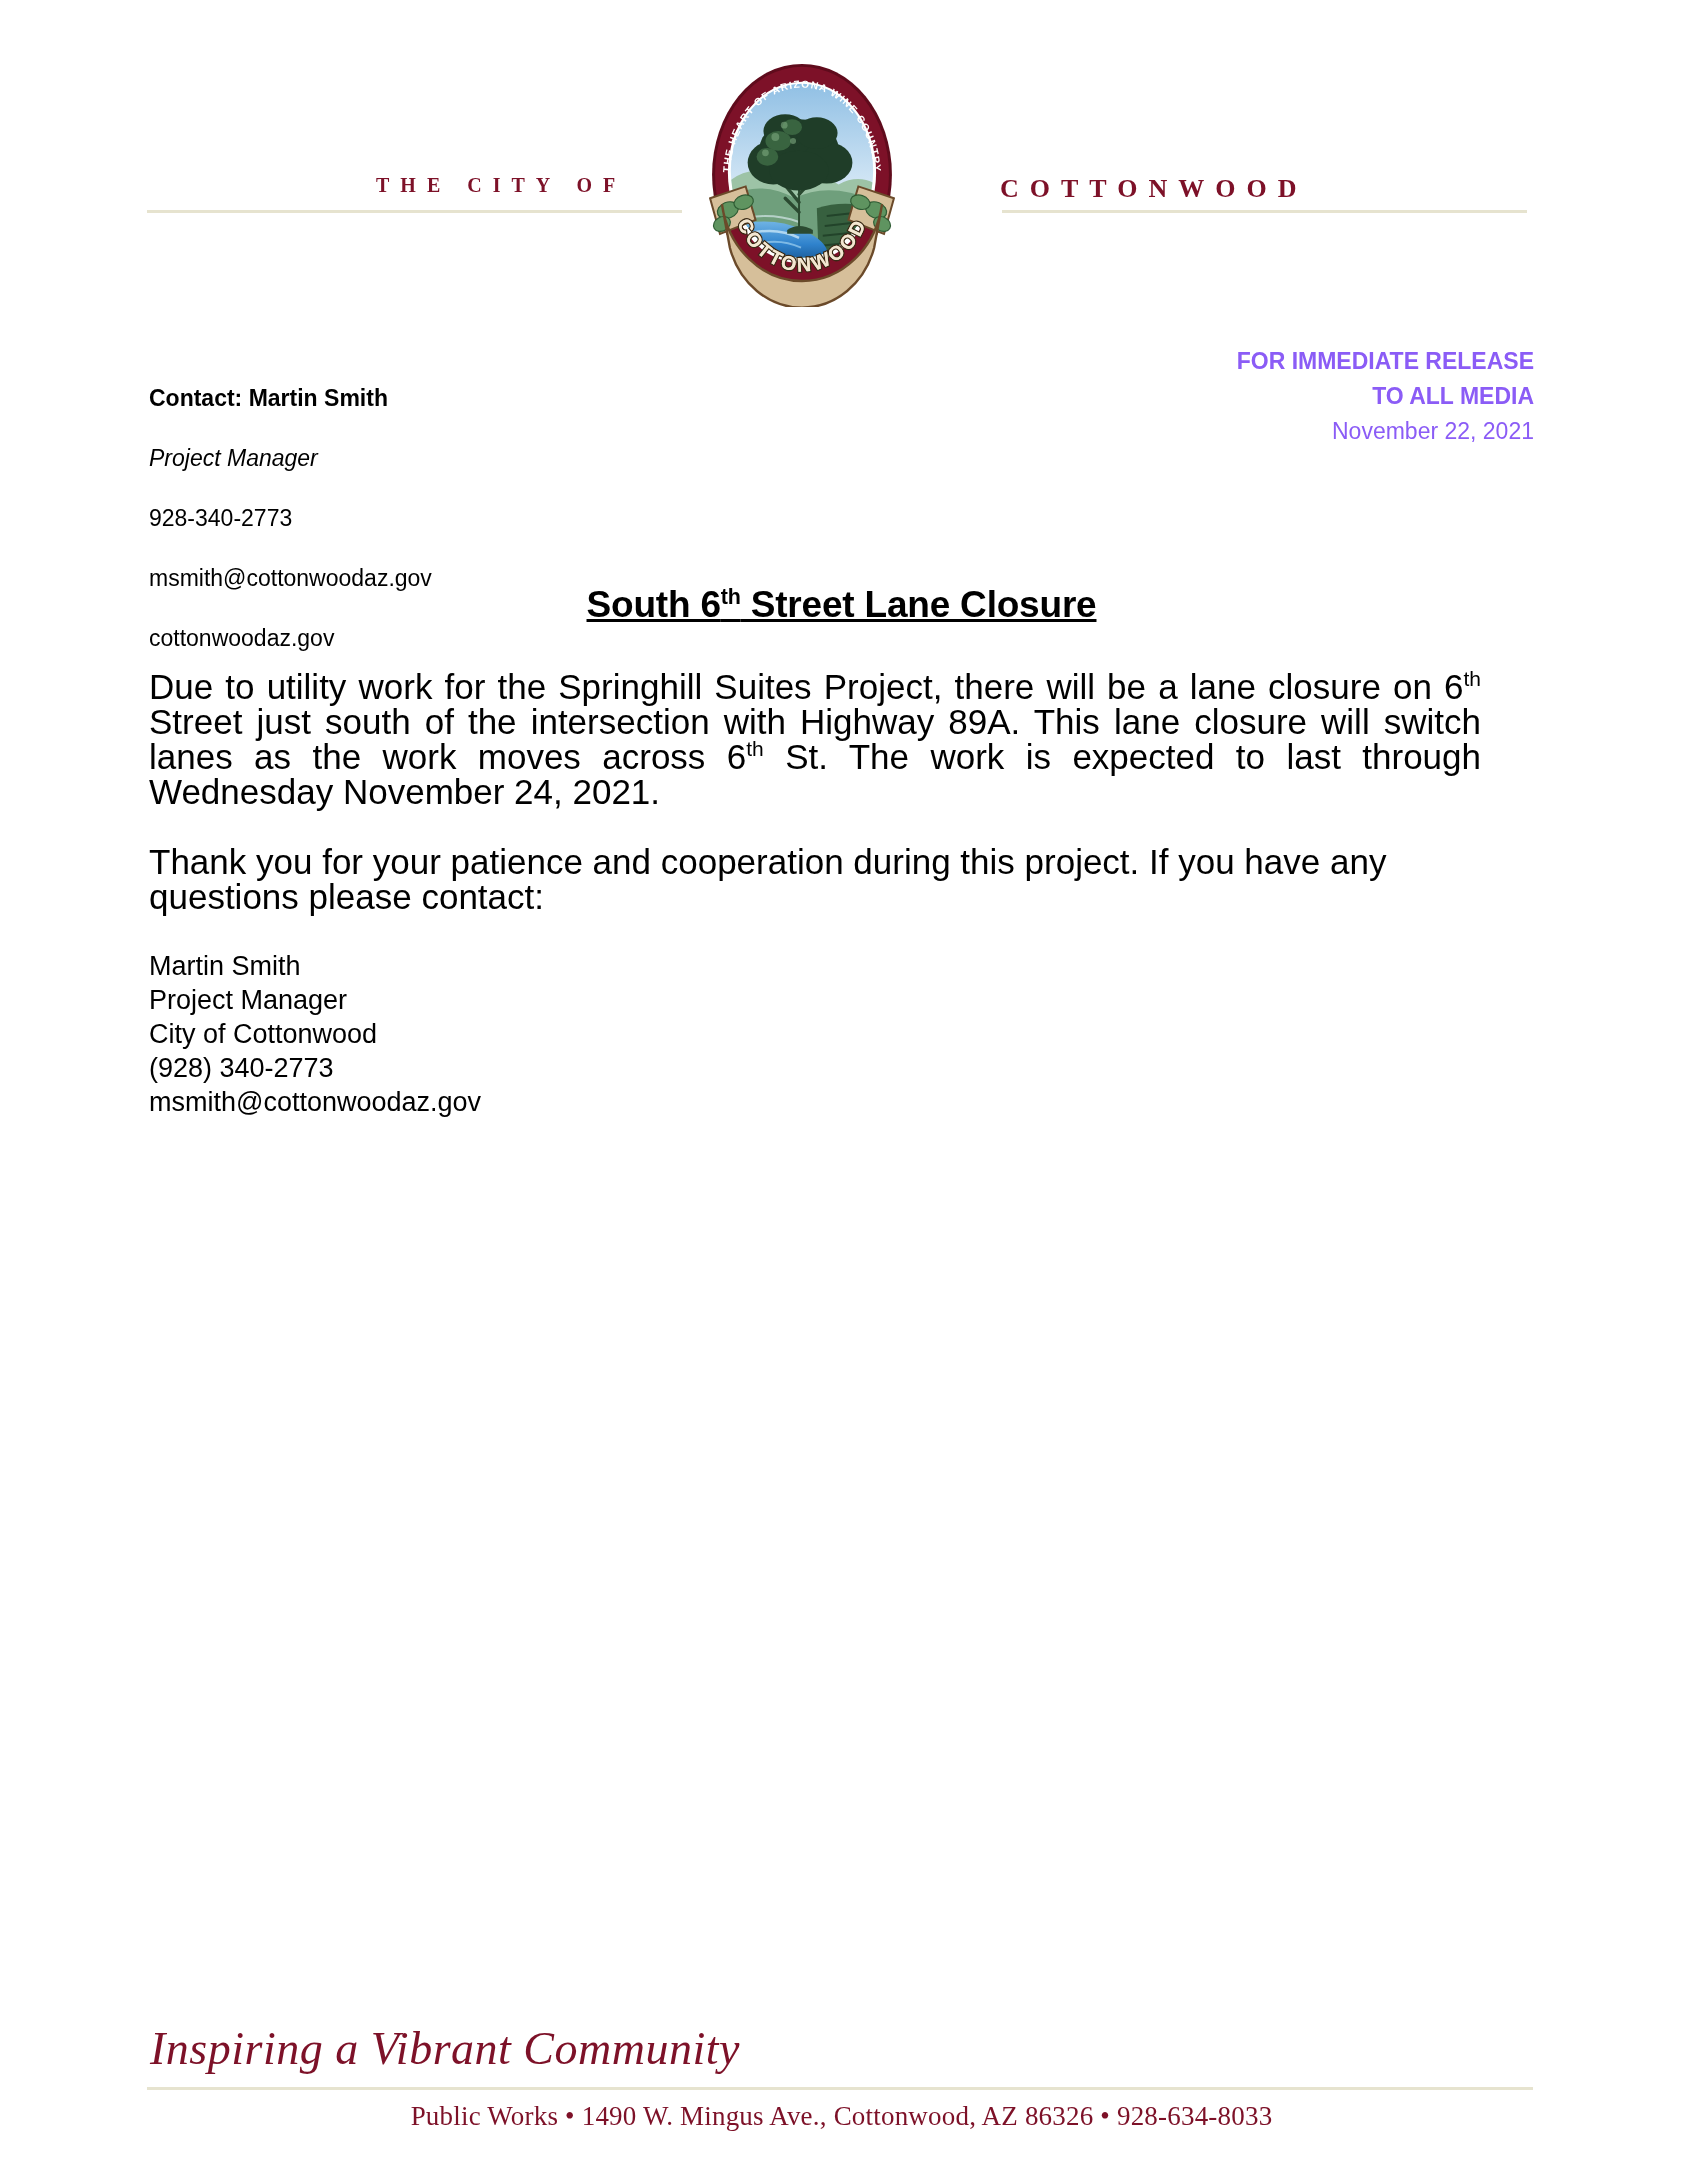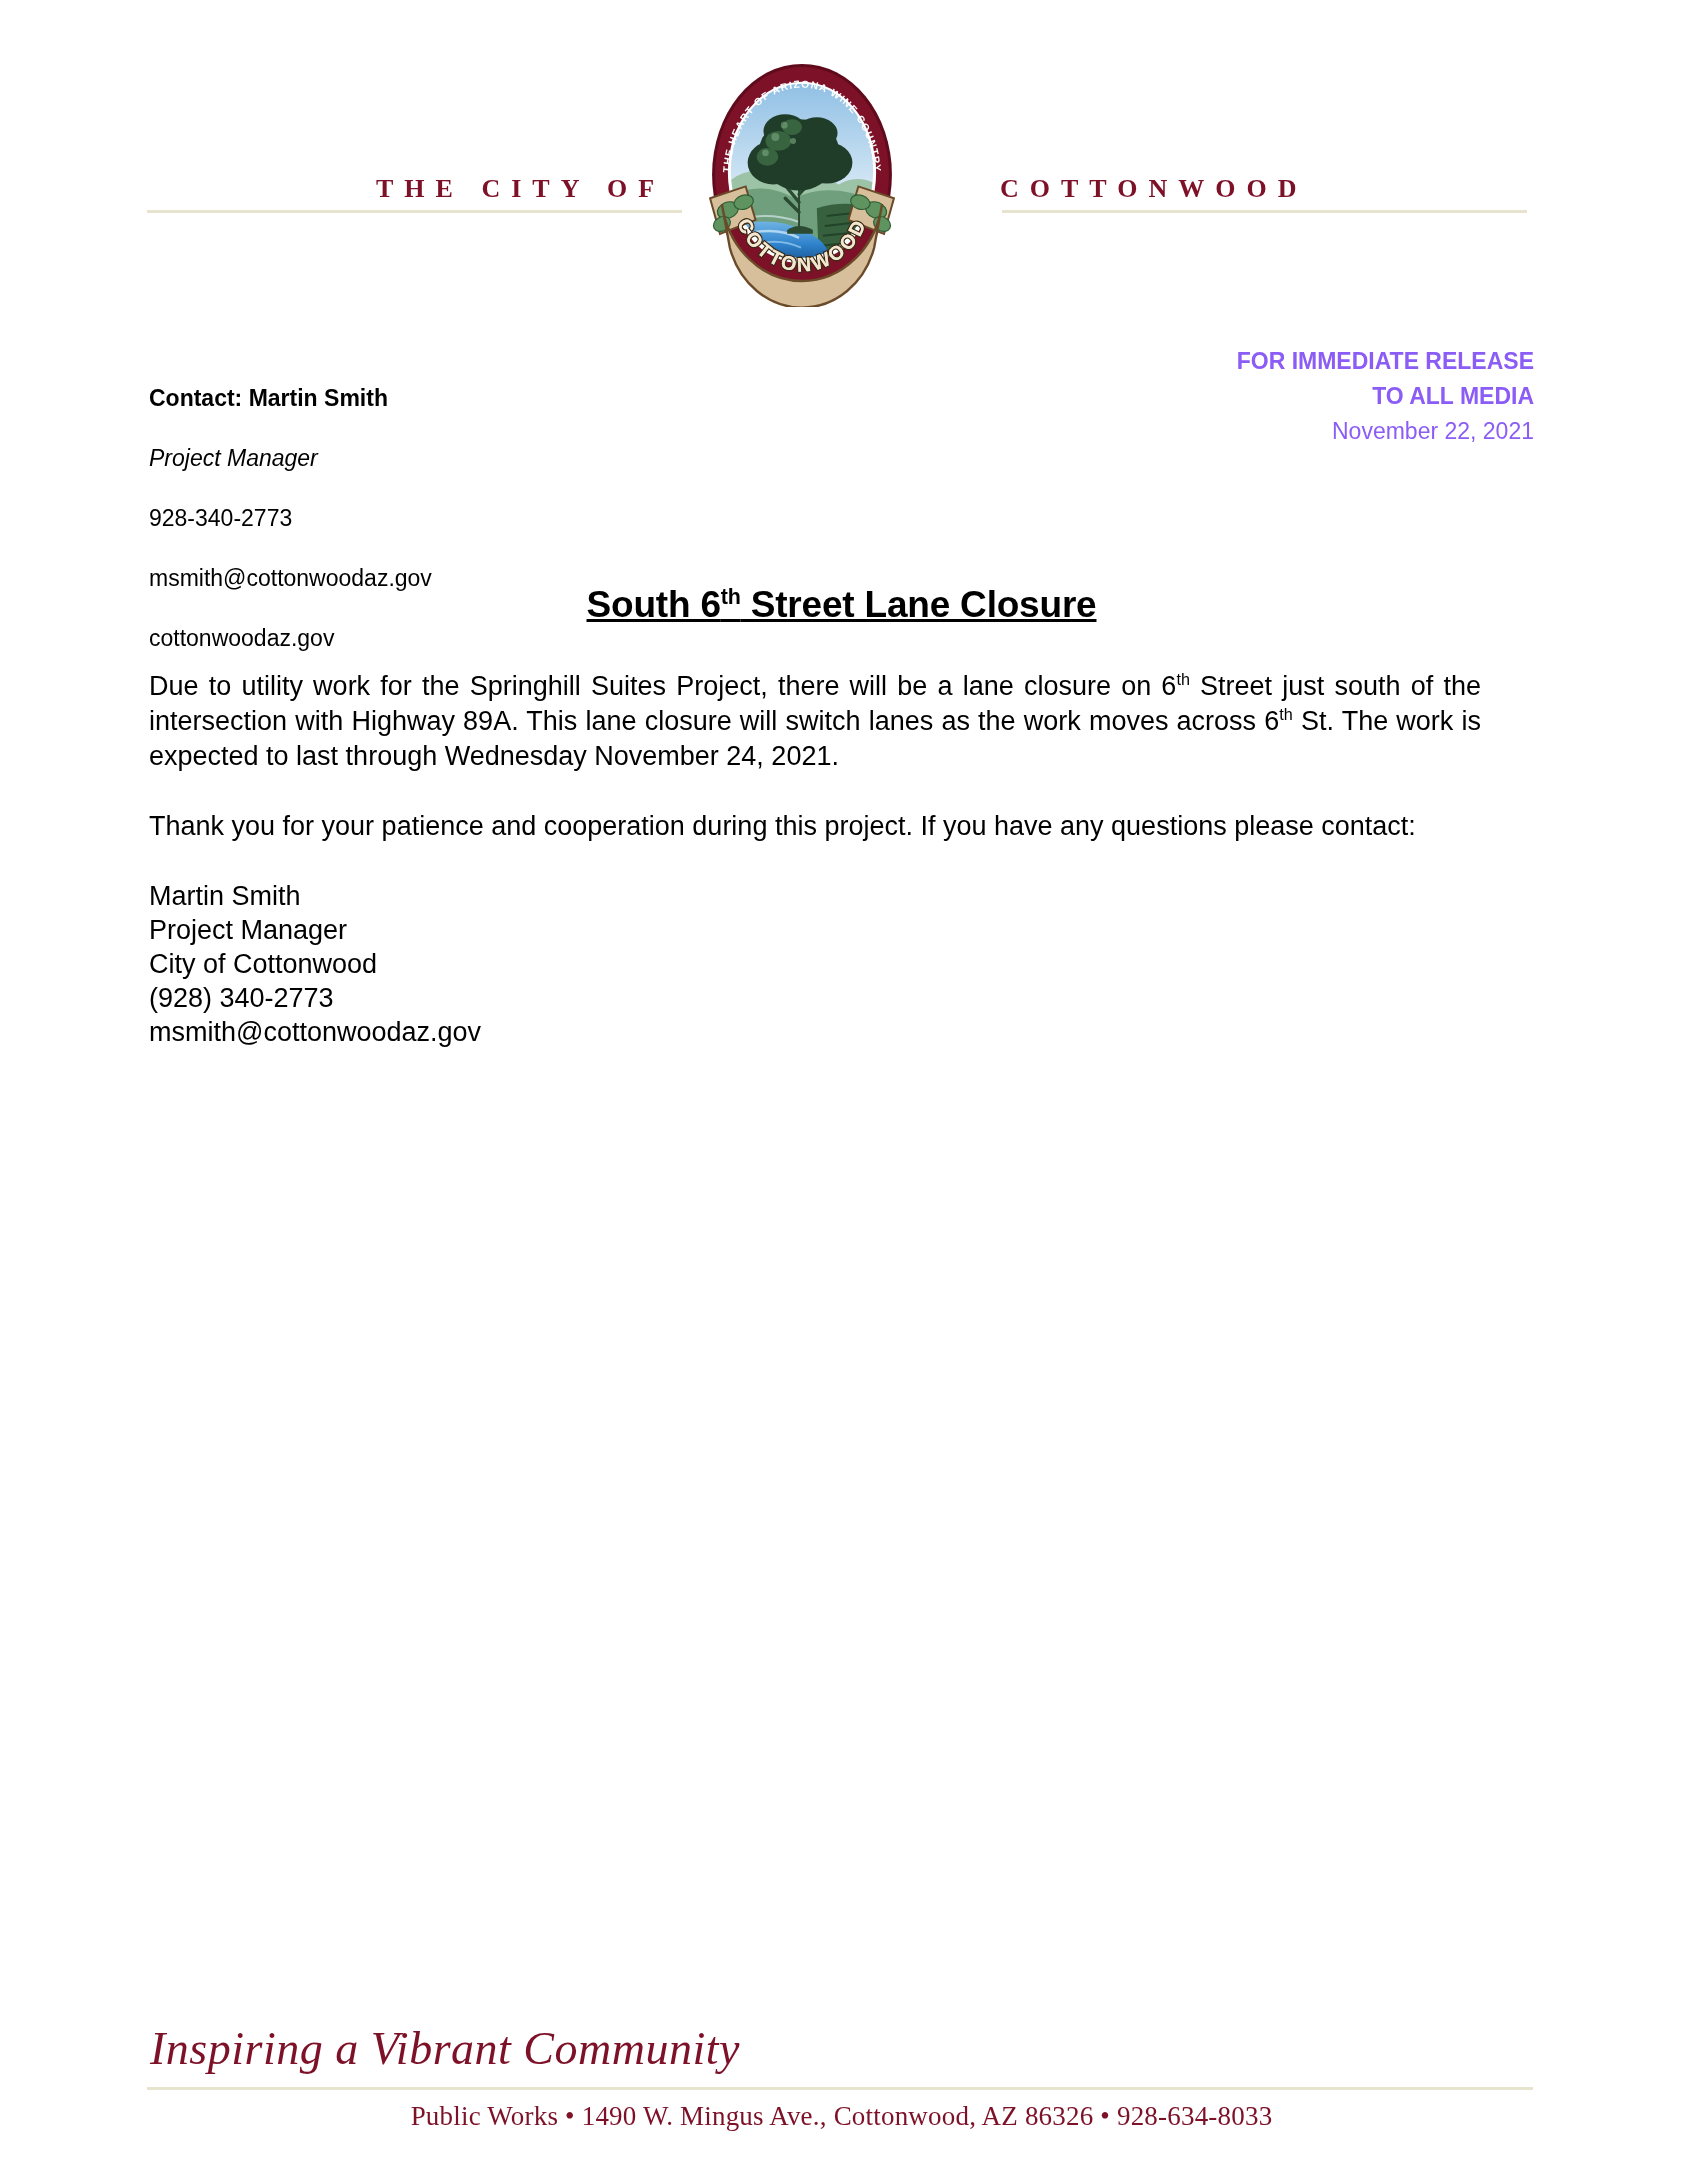--- a/index.html
+++ b/index.html
@@ -23,21 +23,21 @@
     left: 0;
     top: 0;
     width: 1683px;
     height: 327px;
   }
   .lh-left-text {
     position: absolute;
     left: 376px;
     top: 174px;
     font-family: "Liberation Serif", serif;
-    font-size: 26px;
+    font-size: 20px;
     font-weight: 700;
     letter-spacing: 11px;
     color: #7d1128;
   }
   .lh-right-text {
     position: absolute;
     left: 1000px;
     top: 174px;
     font-family: "Liberation Serif", serif;
     font-size: 26px;
@@ -115,21 +115,21 @@
   }
 
   
   .body-wrap {
     position: absolute;
     left: 149px;
     top: 669px;
     width: 1332px;
   }
   .para {
-    font-size: 27px;
+    font-size: 35px;
     line-height: 35px;
     text-align: justify;
     margin: 0 0 35px 0;
     color: #000;
   }
   .para sup {
     font-size: 0.6em;
     vertical-align: super;
     line-height: 0;
   }

